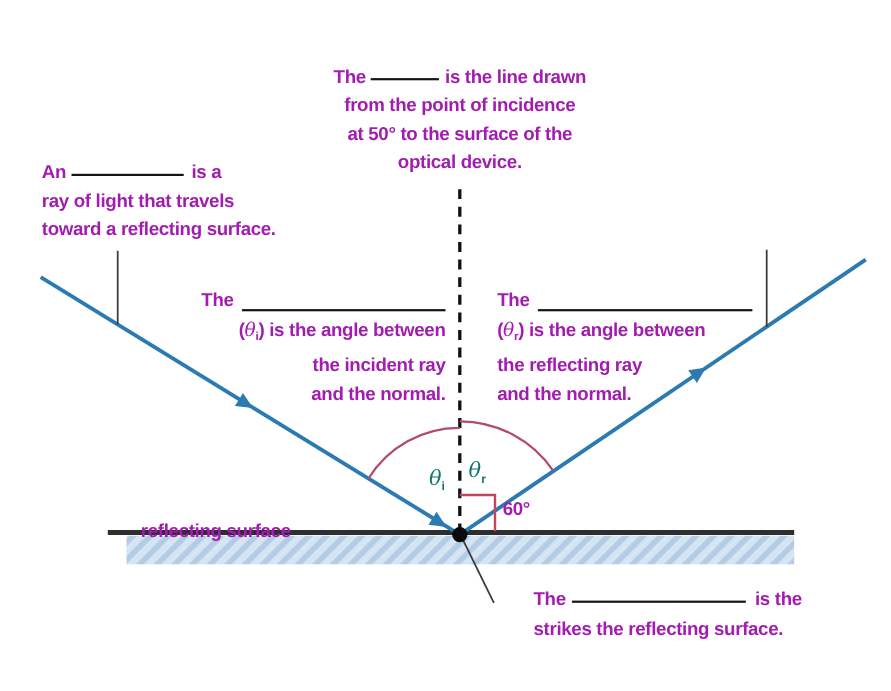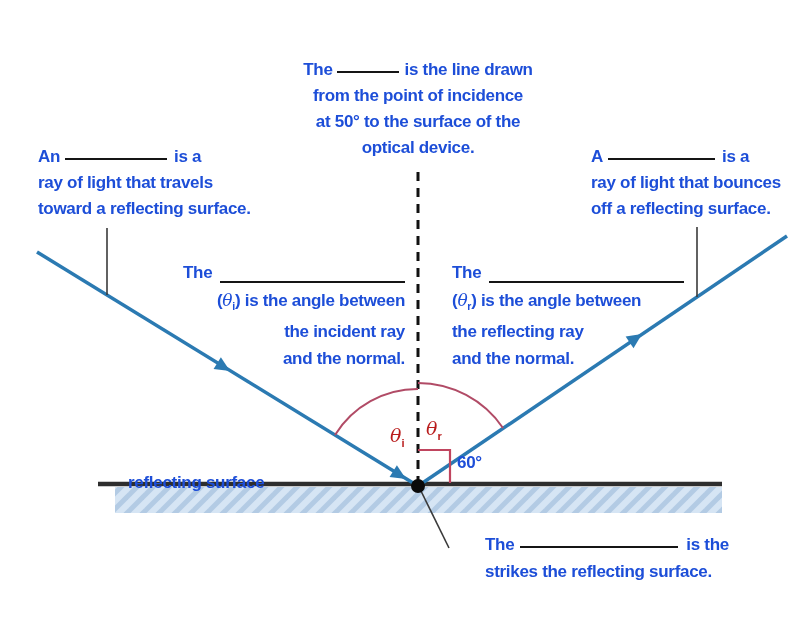--- a/index.html
+++ b/index.html
@@ -2,36 +2,36 @@
 <html><head>
 <meta charset="utf-8">
 <style>
   html,body{margin:0;padding:0;background:#ffffff;}
   #stage{
     position:relative;width:810px;height:628px;background:#ffffff;overflow:hidden;
     font-family:"Liberation Sans",sans-serif;color:#272727;
   }
   .txt{
     position:absolute;font-size:17px;font-weight:bold;line-height:26px;
-    letter-spacing:-0.3px;color:#1d4ed8;white-space:nowrap;
+    letter-spacing:-0.3px;color:#a21caf;white-space:nowrap;
   }
   .blank{
     display:inline-block;border-bottom:2.6px solid #151515;
     transform:translateY(-2px);
   }
   .fill-line{display:flex;align-items:flex-end;}
   .fill-line .blank-flex{
     flex:1;border-bottom:2.6px solid #151515;margin-left:8px;
     transform:translateY(-4px);
   }
   .theta{font-family:"DejaVu Serif",serif;font-style:italic;font-weight:normal;}
   sub{font-size:0.62em;font-weight:bold;}
   .theta-label{
     position:absolute;font-family:"DejaVu Serif",serif;font-style:italic;
-    font-size:19px;color:#b91c1c;white-space:nowrap;
+    font-size:19px;color:#0f766e;white-space:nowrap;
   }
   .theta-label sub{font-family:"Liberation Sans",sans-serif;font-style:normal;font-size:11px;}
   svg{position:absolute;left:0;top:0;}
 </style>
 </head>
 <body>
 
 <div id="stage">
 
   <svg width="810" height="628" viewBox="0 0 810 628">
@@ -79,27 +79,20 @@
   </div>
 
   <div class="txt" style="left:38px;top:144px;">
     <div>
       <span>An</span><span class="blank" style="width:102px;margin:0 7px 0 5px;"></span><span>is a</span>
     </div>
     <div>ray of light that travels</div>
     <div>toward a reflecting surface.</div>
   </div>
 
-  <div class="txt" style="left:591px;top:144px;">
-    <div>
-      <span>A</span><span class="blank" style="width:107px;margin:0 7px 0 5px;"></span><span>is a</span>
-    </div>
-    <div>ray of light that bounces</div>
-    <div>off a reflecting surface.</div>
-  </div>
 
   <div class="txt" style="left:183px;top:260px;width:222px;text-align:right;line-height:26.5px;">
     <div class="fill-line">
       <span>The</span>
         <span class="blank-flex"></span>
     </div>
     <div>
       <span>(</span><span class="theta">θ</span><sub>i</sub><span>) is the angle between</span>
     </div>
     <div>the incident ray</div>

